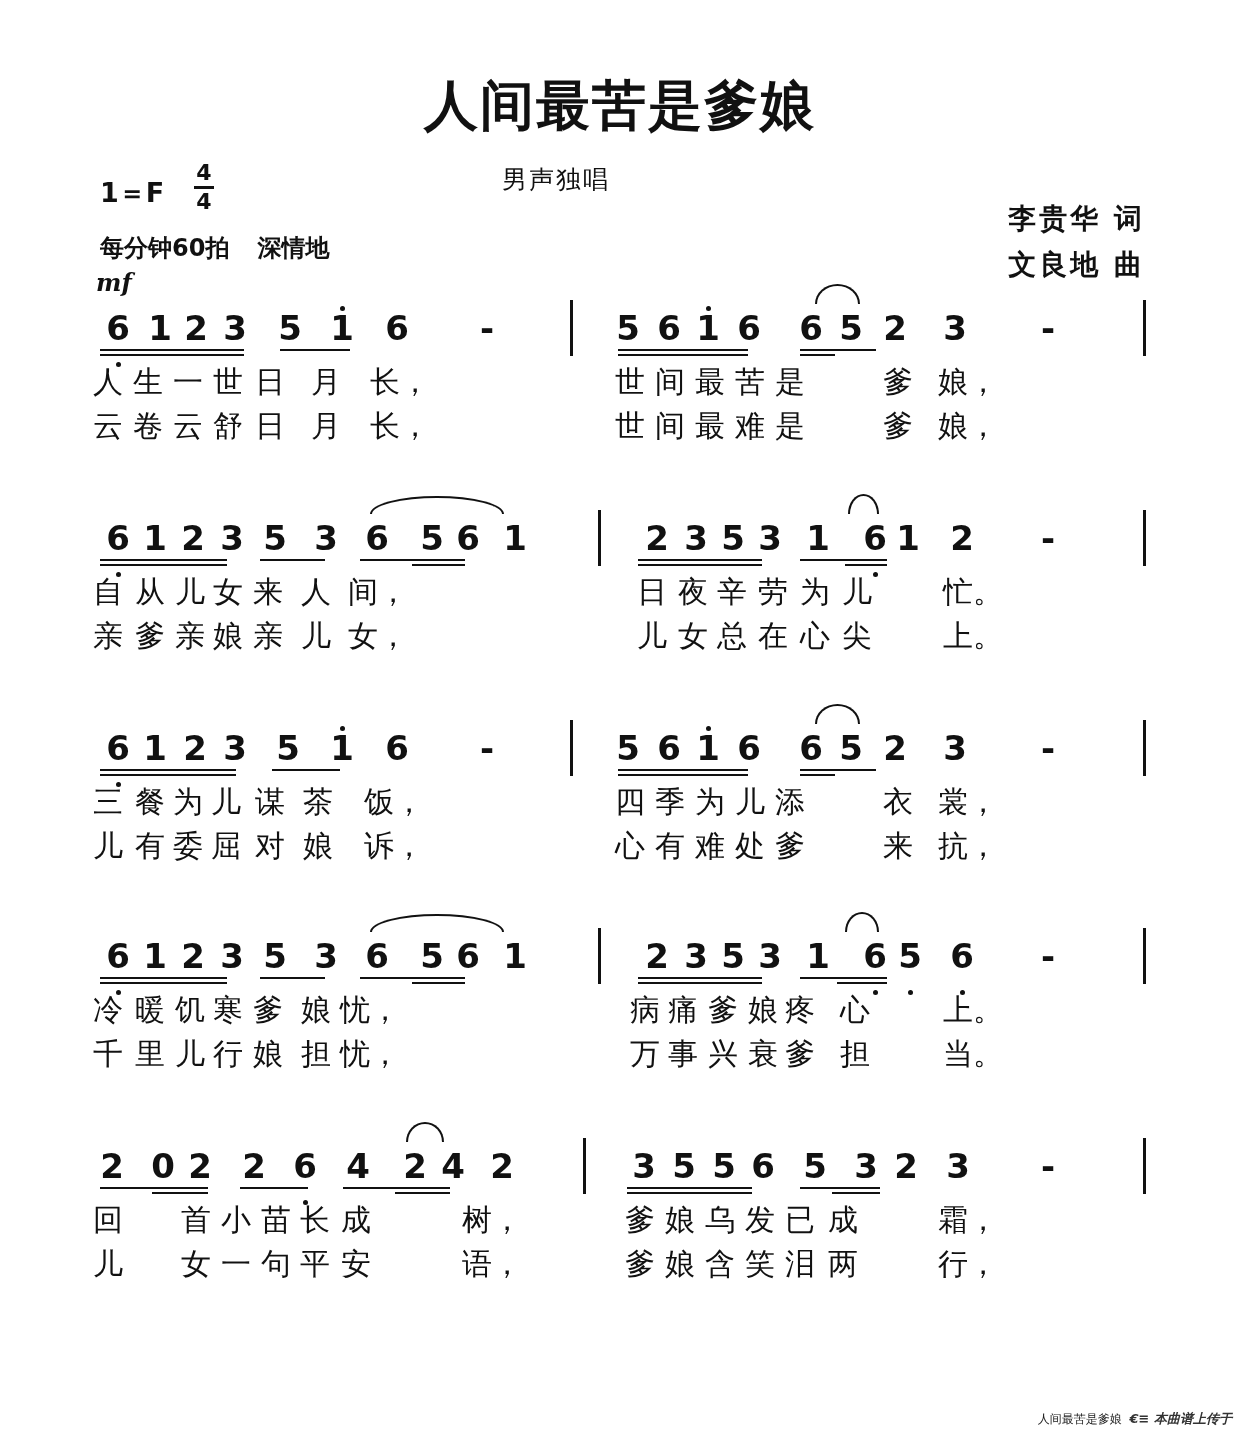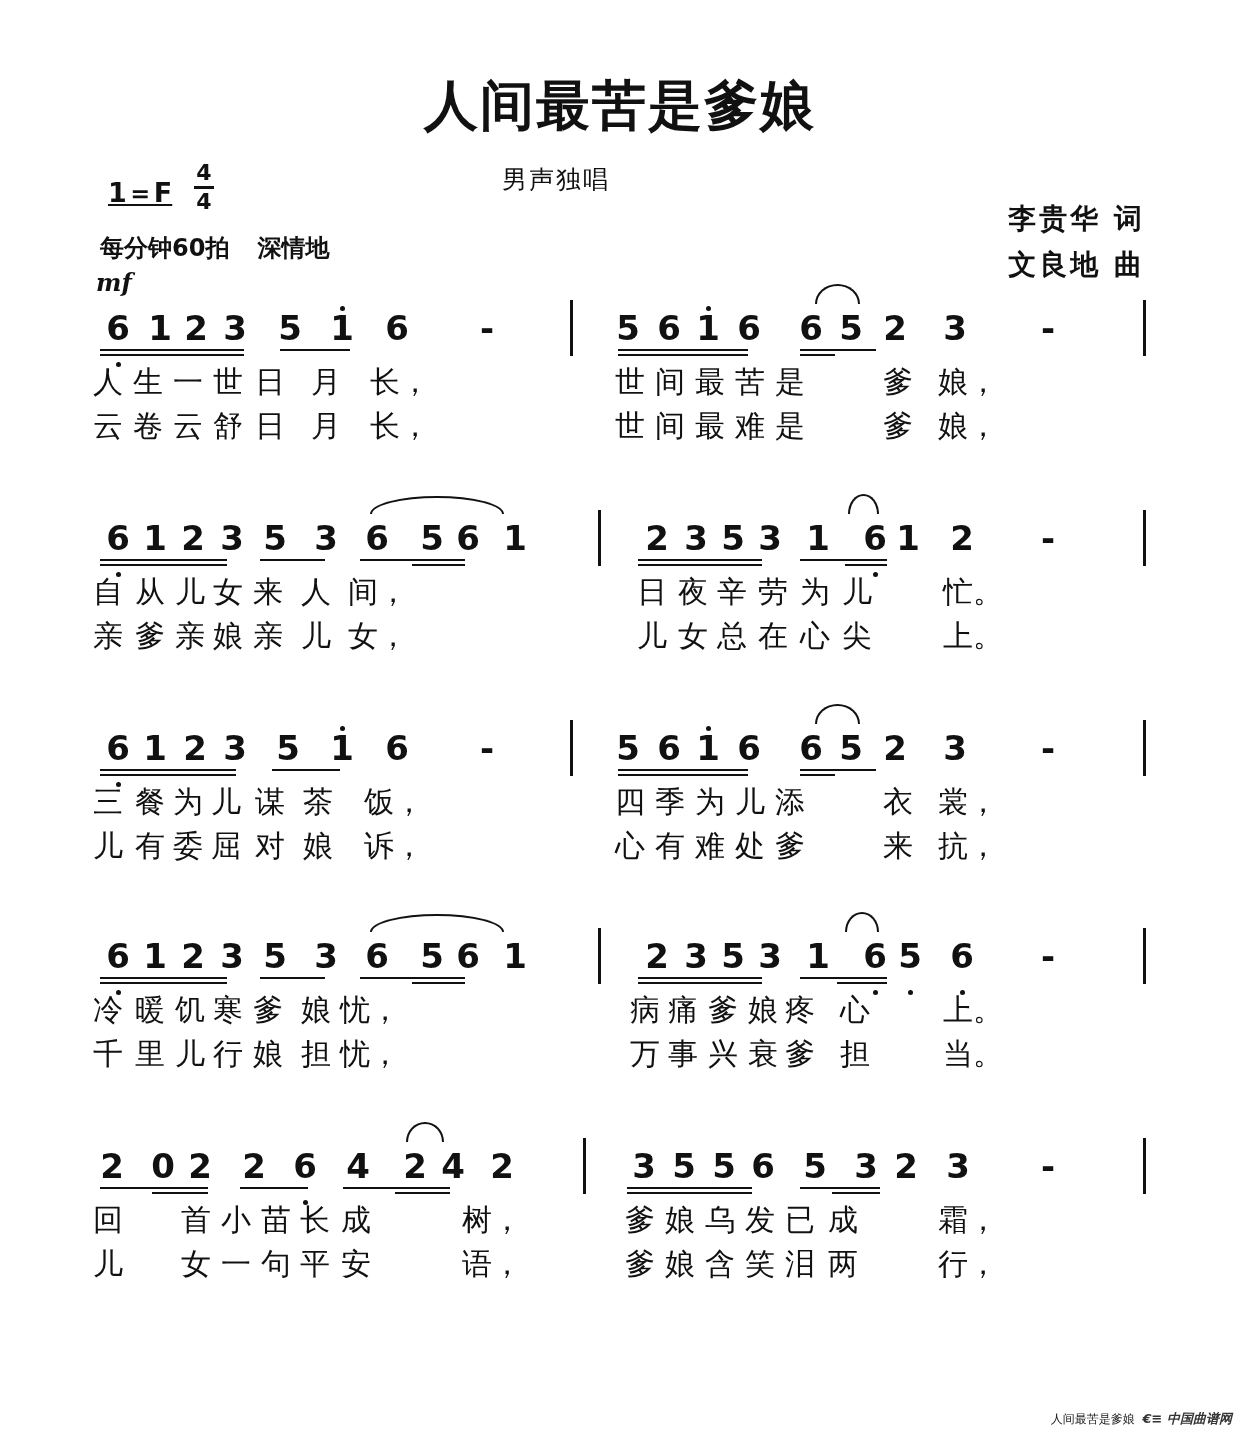--- a/index.html
+++ b/index.html
@@ -12,23 +12,22 @@
       position: absolute; left: 0; width: 1240px; top: 70px;
       text-align: center; font-size: 54px; font-weight: bold; letter-spacing: 2px;
       font-family: "DejaVu Serif", serif;
     }
     .subtitle {
       position: absolute; left: 0; width: 1112px; top: 163px;
       text-align: center; font-size: 25px; letter-spacing: 2px;
       font-family: "DejaVu Serif", serif;
     }
     .key {
-      position: absolute; left: 108px; top: 175px; font-size: 28px; font-weight: bold;
+      position: absolute; left: 100px; top: 175px; font-size: 28px; font-weight: bold;
       font-family: "Liberation Serif", serif;
-      text-decoration: underline;
     }
     .key .k1 { font-family: "DejaVu Sans", sans-serif; font-size: 27px; }
     .timesig {
       position: absolute; left: 193px; top: 160px; width: 22px; text-align: center;
       font-family: "DejaVu Sans", sans-serif; font-weight: bold; font-size: 22px; line-height: 26px;
     }
     .timesig .bar { display: block; height: 3px; background: #111; margin: 0 1px; }
     .tempo {
       position: absolute; left: 100px; top: 232px; font-size: 24px; font-weight: bold;
       font-family: "DejaVu Sans", sans-serif;
@@ -404,14 +403,14 @@
       <div class="lyric" style="left: 700px; top: 108px;">含</div>
       <div class="lyric" style="left: 740px; top: 108px;">笑</div>
       <div class="lyric" style="left: 780px; top: 108px;">泪</div>
       <div class="lyric" style="left: 823px; top: 108px;">两</div>
       <div class="lyric" style="left: 938px; top: 108px;">行，</div>
     </div>
   </div>
 
 <div class="footer">
   <span>人间最苦是爹娘</span>
-  <span class="logo">€≡ 中国曲谱网</span>
+  <span class="logo">€≡ 本曲谱上传于</span>
 </div>
 
 </body></html>

